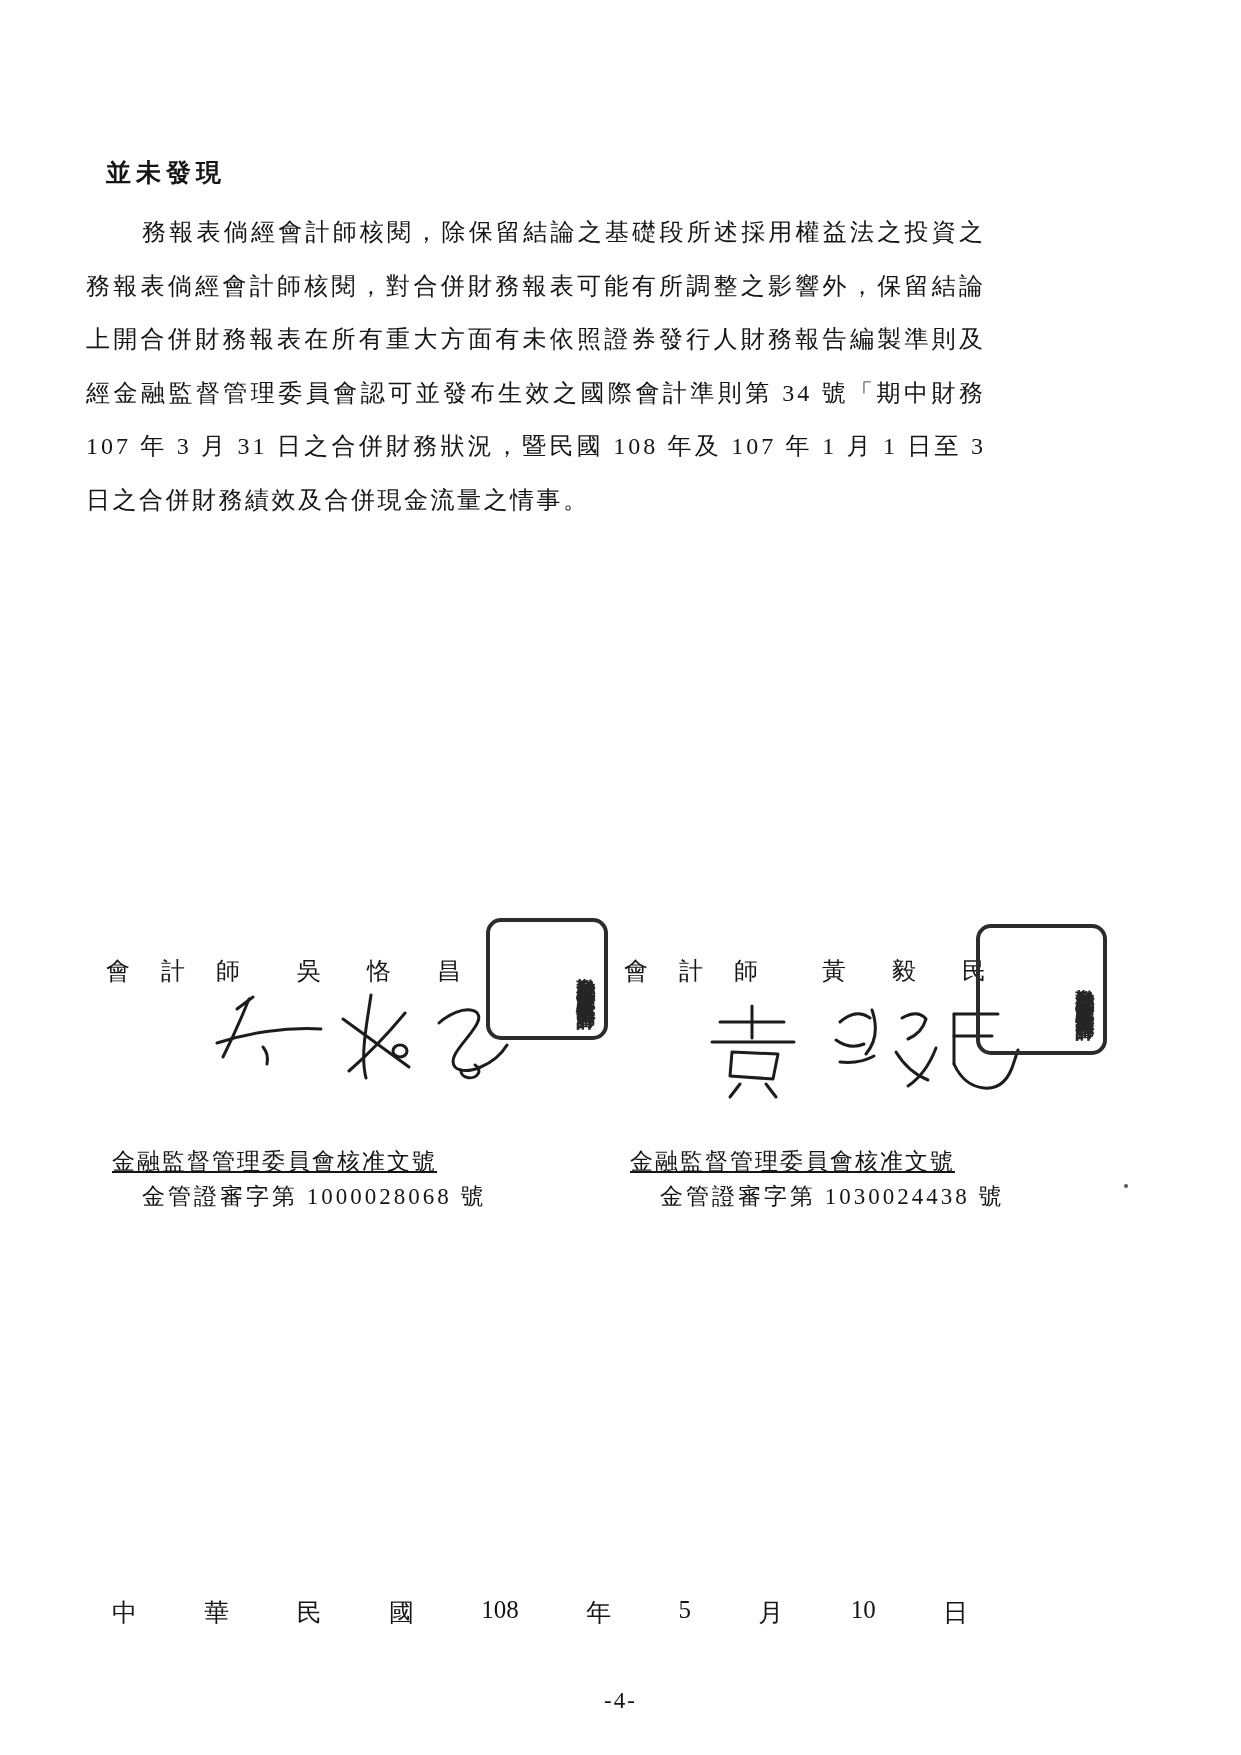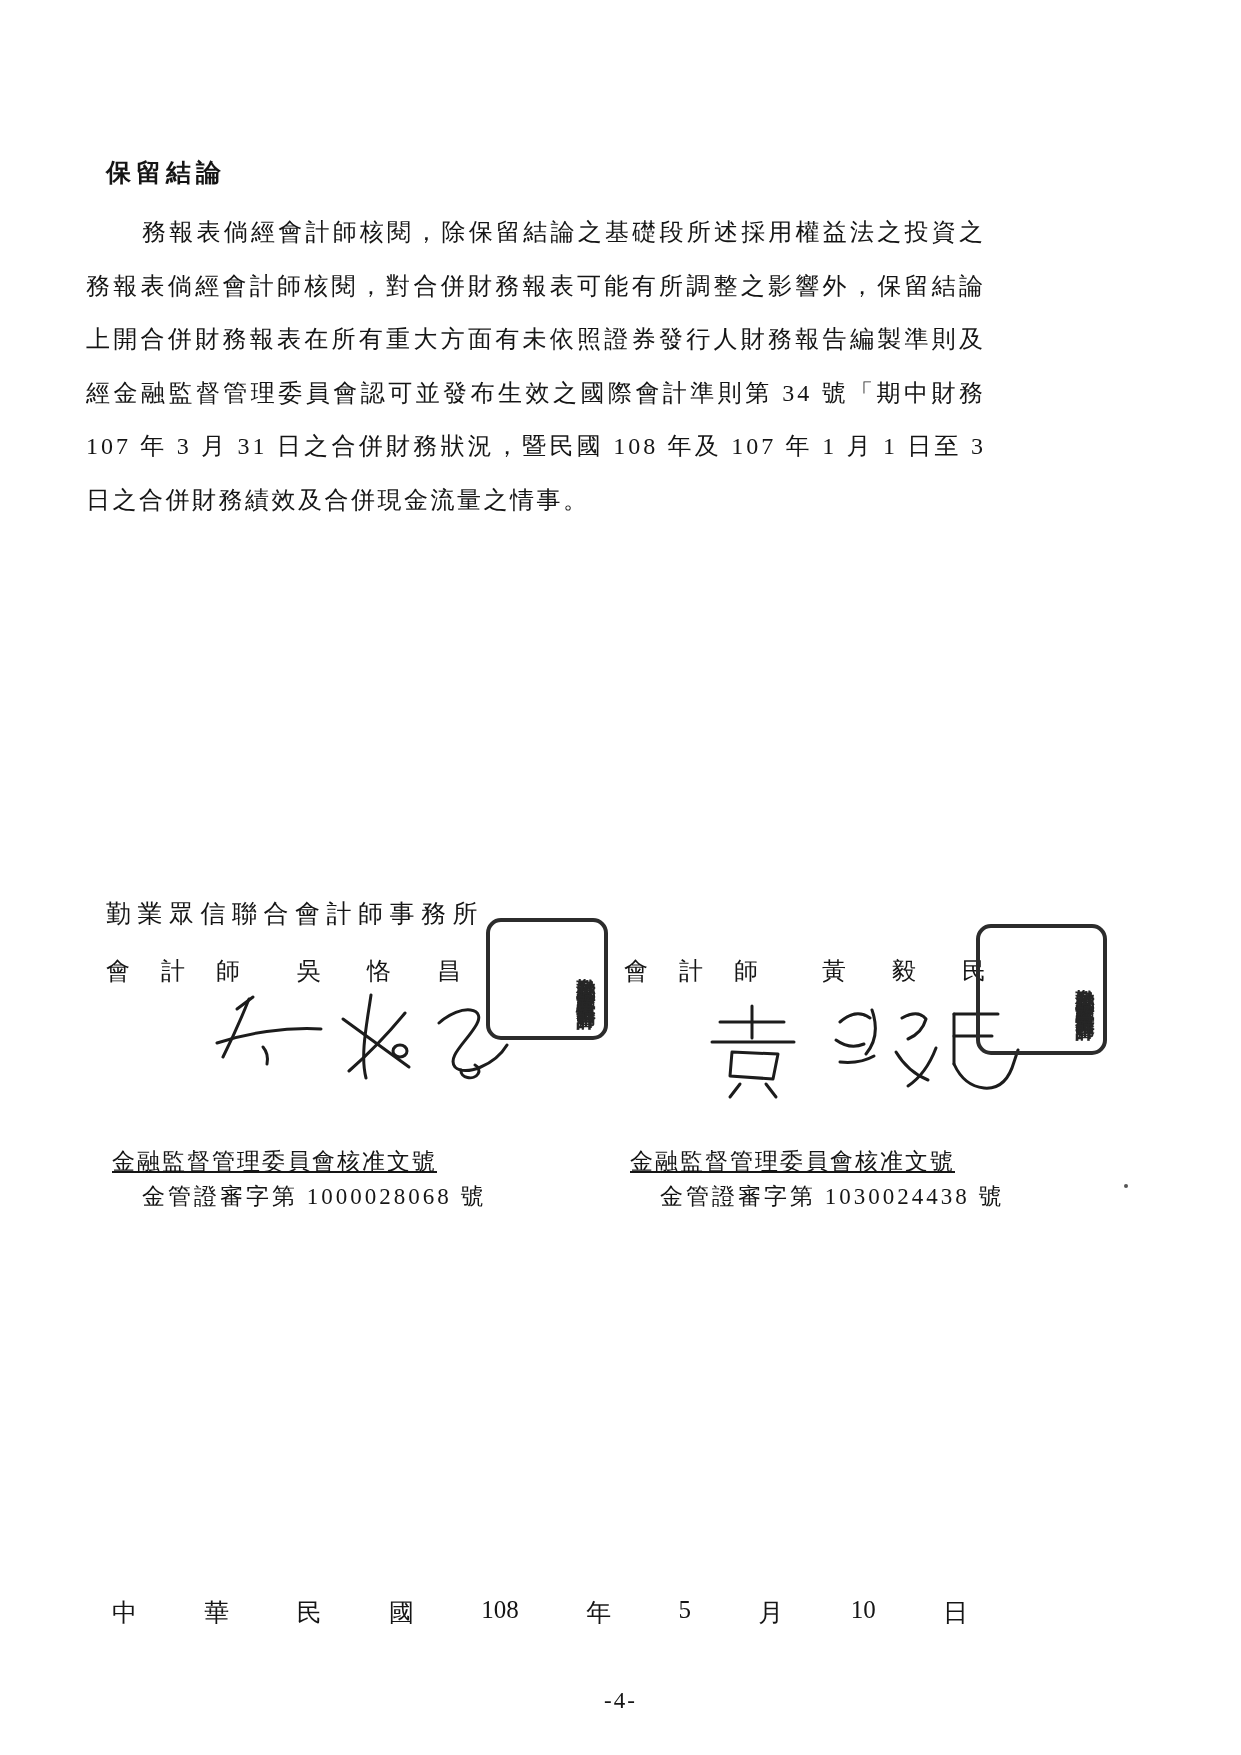--- a/index.html
+++ b/index.html
@@ -86,32 +86,31 @@
   .artifact-dot{
     position:absolute;top:1184px;left:1124px;
     width:4px;height:4px;border-radius:50%;background:#555;
   }
 </style>
 </head>
 <body>
 
 <div class="page">
 
-  <div class="heading">保留結論</div>
+  <div class="heading">並未發現</div>
 
   <div class="para">
     <div class="pline indent">務報表倘經會計師核閱，除保留結論之基礎段所述採用權益法之投資之財</div>
     <div class="pline">務報表倘經會計師核閱，對合併財務報表可能有所調整之影響外，保留結論</div>
     <div class="pline">上開合併財務報表在所有重大方面有未依照證券發行人財務報告編製準則及</div>
     <div class="pline">經金融監督管理委員會認可並發布生效之國際會計準則第 34 號「期中財務報</div>
     <div class="pline">107 年 3 月 31 日之合併財務狀況，暨民國 108 年及 107 年 1 月 1 日至 3 月 31</div>
     <div class="pline last">日之合併財務績效及合併現金流量之情事。</div>
   </div>
 
-  <div class="firm">勤業眾信聯合會計師事務所</div>
 
   <div class="acct-title t-left">會計師</div>
   <div class="acct-name n-left">吳恪昌</div>
 
   <div class="acct-title t-right">會計師</div>
   <div class="acct-name n-right">黃毅民</div>
 
   <div class="sig sig1">
     <svg width="310" height="100" viewBox="0 0 310 100">
       <path d="M14,60 C44,50 82,44 118,46"></path>

